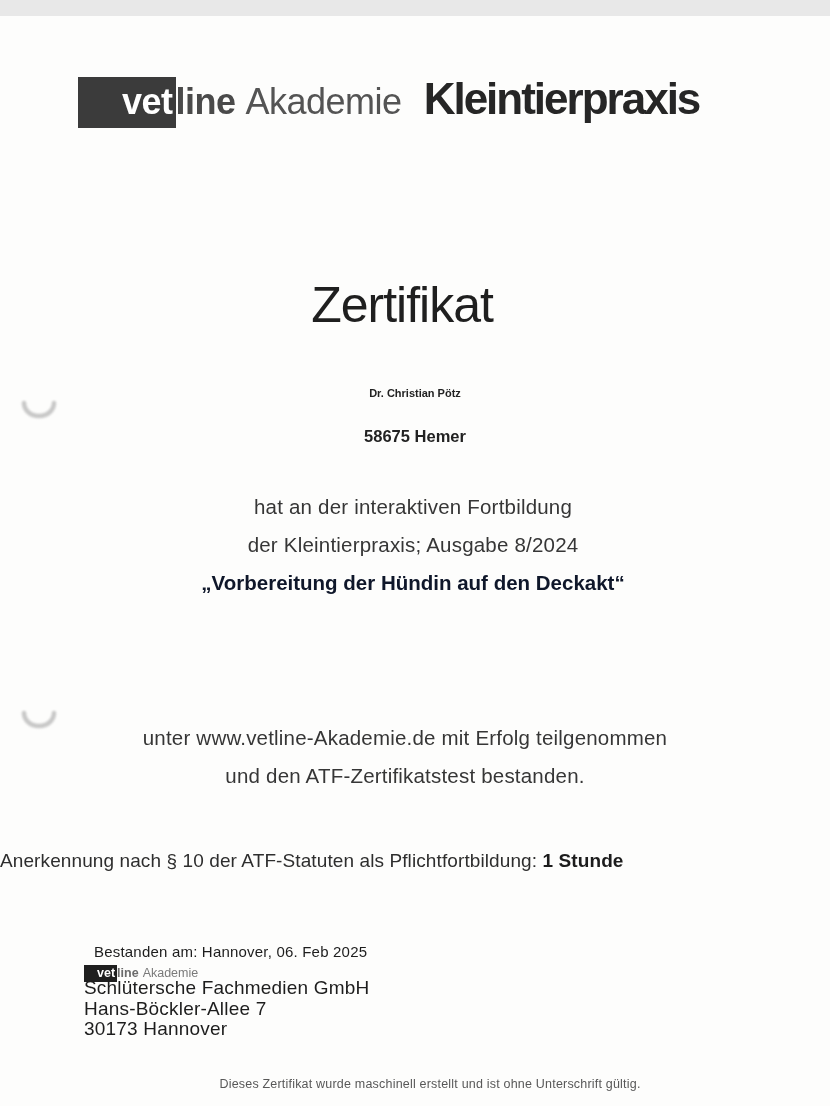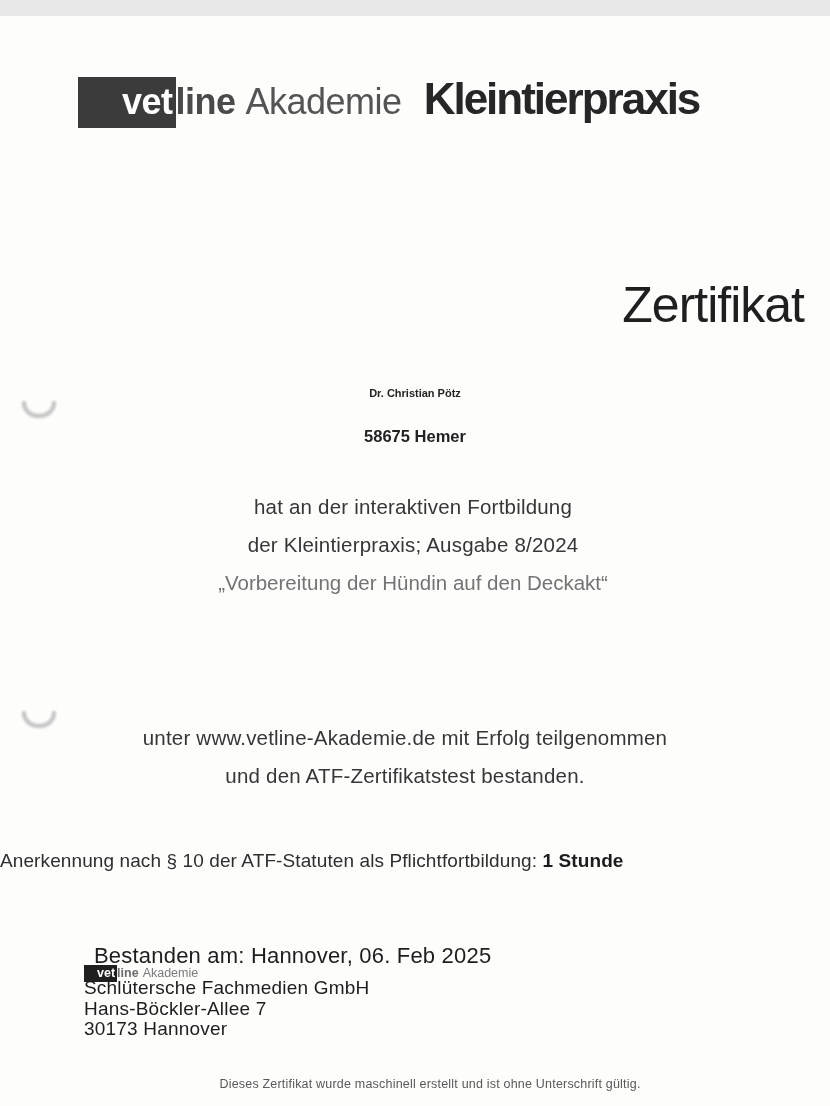--- a/index.html
+++ b/index.html
@@ -37,52 +37,52 @@
     font-weight:bold;font-size:44px;color:#262626;margin-left:22px;letter-spacing:-2px;text-align:center;
   }
   
   .punch{position:absolute;left:18px;width:42px;height:32px;}
   .punch svg{display:block;}
   .punch-top{top:378px;}
   .punch-bottom{top:688px;}
   
   .cert-title{
     position:absolute;left:0;top:260px;width:804px;
-    text-align:right;
+    text-align:center;
     font-size:50px;font-weight:400;color:#1f1f1f;letter-spacing:-1px;
   }
   
   .recipient-name{
     position:absolute;left:0;top:371px;width:830px;text-align:center;
     font-size:11px;font-weight:bold;color:#222;
   }
   .recipient-city{
     position:absolute;left:0;top:411px;width:830px;text-align:center;
     font-size:16.5px;font-weight:bold;color:#222;
   }
   
   .body-par1{
     position:absolute;left:8px;top:472px;width:810px;text-align:center;
     font-size:20.5px;line-height:38px;color:#363636;letter-spacing:0.2px;
   }
-  .course-title{font-weight:normal;color:#737373;letter-spacing:0;}
+  .course-title{font-weight:bold;color:#0f172a;letter-spacing:0;}
   .body-par2{
     position:absolute;left:0;top:703px;width:810px;text-align:center;
     font-size:20.5px;line-height:38px;color:#363636;letter-spacing:0.2px;
   }
   
   .recognition{
     position:absolute;left:0;top:834px;width:786px;text-align:left;
     font-size:19px;color:#2e2e2e;letter-spacing:0.1px;
   }
   .recognition b{color:#1c1c1c;}
   
   .passed-line{
     position:absolute;left:94px;top:927px;
-    font-size:22px;color:#1d1d1d;letter-spacing:0.2px;
+    font-size:15px;color:#1d1d1d;letter-spacing:0.2px;
   }
   .issuer-logo{
     position:absolute;left:84px;top:949px;
     display:flex;align-items:baseline;white-space:nowrap;
   }
   .issuer-logo .vet-mini{
     background:#1f1f1f;color:#fff;font-weight:bold;font-size:12.5px;line-height:12px;
     padding:2px 2px 3px 13px;
   }
   .issuer-logo .line-mini{font-weight:bold;font-size:12.5px;color:#6b6b6b;}

